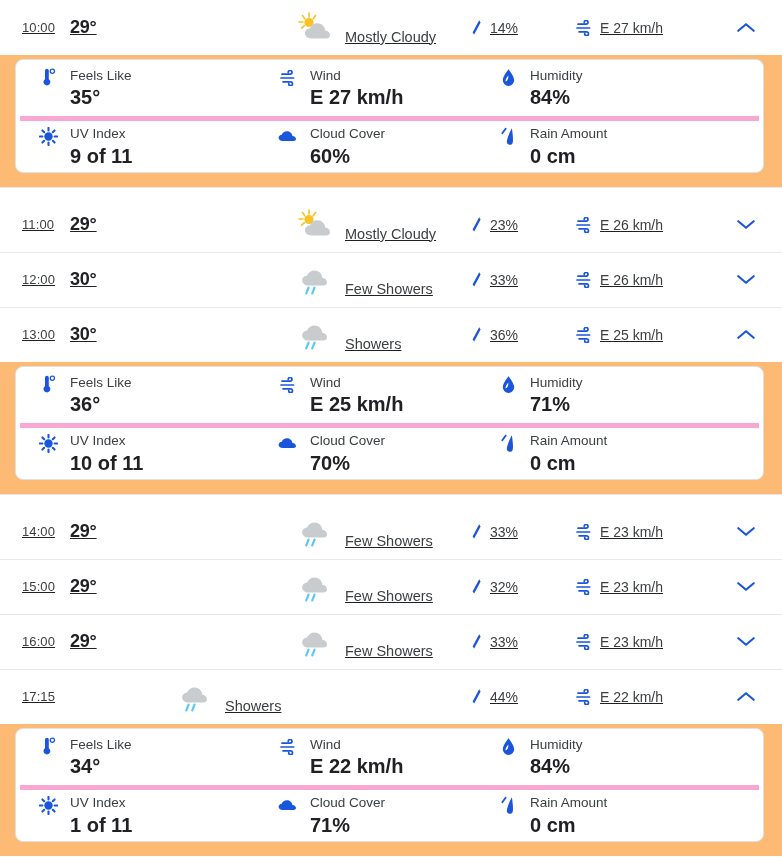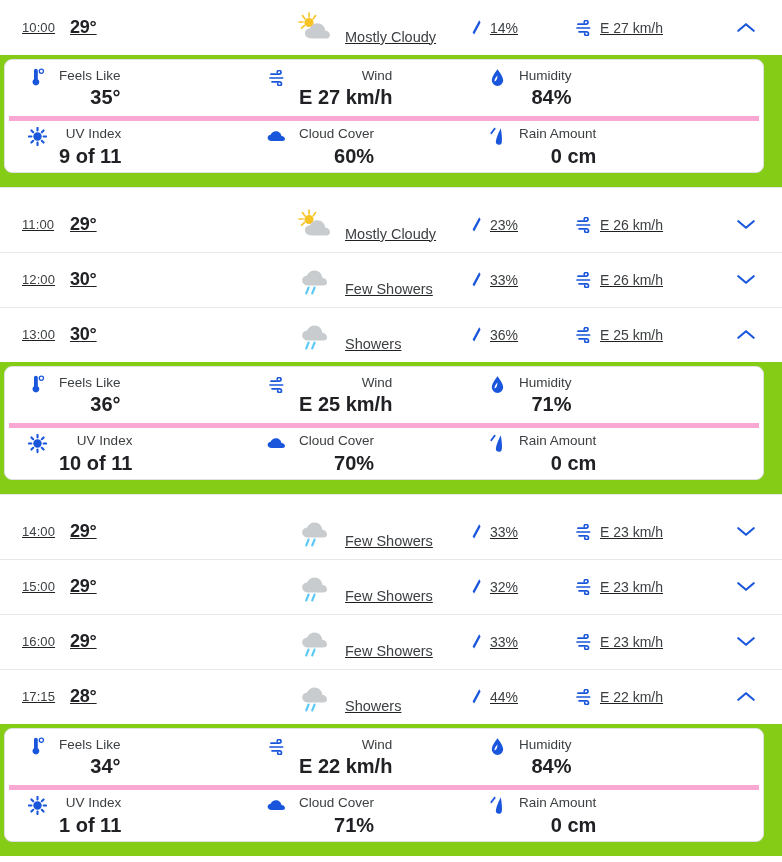--- a/index.html
+++ b/index.html
@@ -91,23 +91,22 @@
     display: flex;
     align-items: center;
     justify-content: center;
   }
 
   
   .icon-svg { display: block; }
 
   
   .detail-wrap {
-    padding: 4px 18px 14px 4px;
-    background: #84cc16;
-    text-align: right;
+    padding: 4px 18px 14px 15px;
+    background: #fdba74;
   }
   .detail-card {
     border: 1px solid #e0e0e0;
     border-radius: 8px;
     background: #fff;
     padding: 0 4px;
   }
   .detail-row {
     display: flex;
     height: 56px;
@@ -671,21 +670,20 @@
       <span class="col-toggle">
         <span>
           <svg class="icon-svg" width="18" height="11" viewBox="0 0 16 10">
     <path d="M1 2 L8 8 L15 2" fill="none" stroke="#1a56db" stroke-width="1.9" stroke-linecap="round" stroke-linejoin="round"></path>
   </svg>
         </span>
       </span>
     </div>
     <div class="hour-row divider-top">
       <span class="col-time">17:15</span>
-      <span class="col-temp">28°</span>
       <span class="col-cond">
         <span class="cond-icon">
           <svg class="icon-svg" width="42" height="34" viewBox="0 0 42 34">
     <path d="M13.5 22.5 C9.8 22.5 7.2 20.2 7.2 17.4 C7.2 14.8 9.4 12.6 12.1 12.5
              C13.2 9.5 16.1 7.5 19.5 7.5 C23.7 7.5 27.1 10.7 27.3 14.8
              C30.1 15.1 32 17.2 32 19.4 C32 21.2 30.6 22.5 28.3 22.5 Z" fill="#c8ccce"></path>
     <g stroke="#5bc8f5" stroke-width="2.1" stroke-linecap="round">
       <line x1="13.6" y1="24.5" x2="11.2" y2="30.5"></line>
       <line x1="19.6" y1="24.5" x2="17.2" y2="30.5"></line>
     </g>

